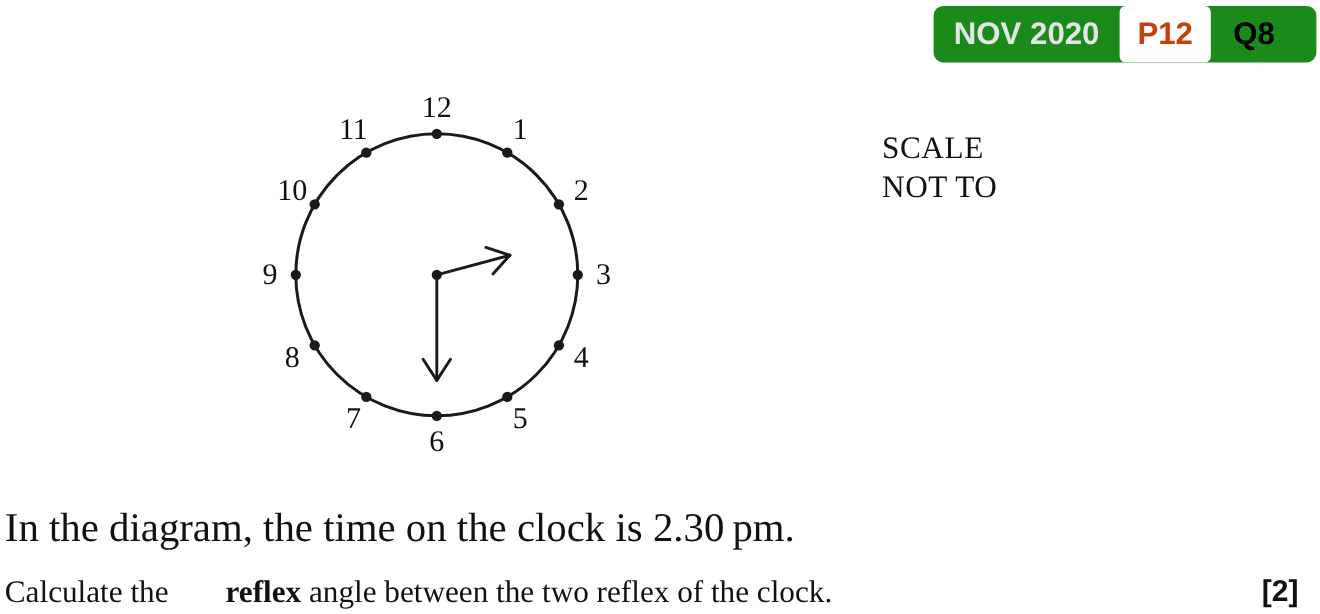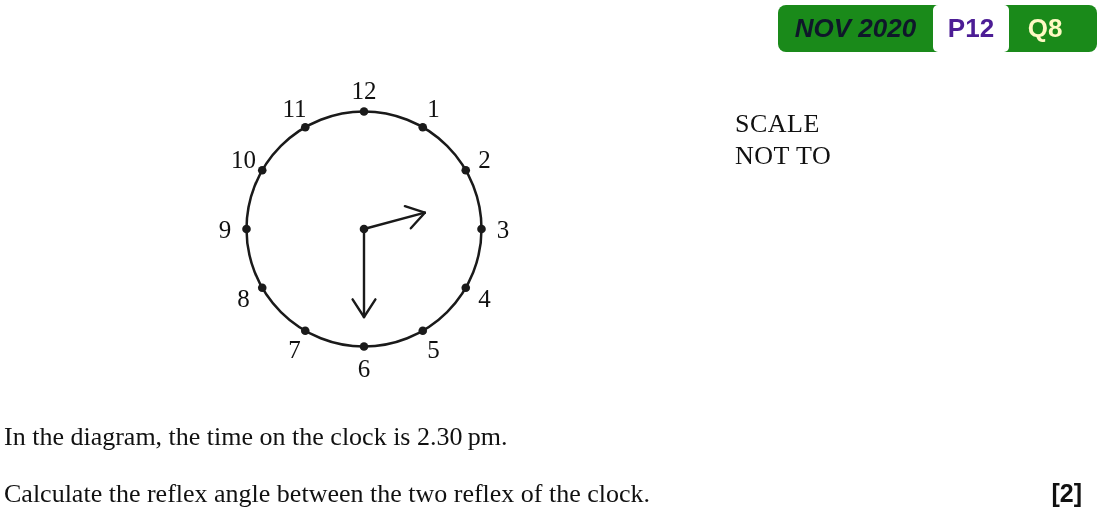--- a/index.html
+++ b/index.html
@@ -27,23 +27,23 @@
     font-family: "Liberation Sans", sans-serif;
     font-weight: bold;
     font-size: 26px;
   }
   .badge-cell {
     display: flex;
     align-items: center;
     justify-content: center;
     white-space: nowrap;
   }
-  .badge-cell.session { width: 155px; color: #0f172a; font-style: italic; }
-  .badge-cell.paper   { width: 76px;  background: #ffffff; color: #4c1d95; border-radius: 5px; }
-  .badge-cell.qnum    { width: 72px;  color: #fef9c3; }
+  .badge-cell.session { width: 155px; color: #e5e5e5; }
+  .badge-cell.paper   { width: 76px;  background: #ffffff; color: #c2410c; border-radius: 5px; }
+  .badge-cell.qnum    { width: 72px;  color: #000000; }
 
   
   .clock-svg {
     position: absolute;
     left: 200px;
     top: 70px;
   }
   .clock-svg text {
     font-family: "Liberation Serif", serif;
     font-size: 25px;
@@ -58,31 +58,31 @@
     font-size: 26px;
     line-height: 32px;
     letter-spacing: 0.5px;
   }
 
   
   .q-line1 {
     position: absolute;
     left: 4px;
     top: 422px;
-    font-size: 26px;
+    font-size: 34px;
     white-space: nowrap;
   }
   .q-line2 {
     position: absolute;
     left: 4px;
     top: 479px;
     font-size: 26px;
     white-space: nowrap;
   }
-  .q-line2 b { font-weight: normal; }
+  .q-line2 b { font-weight: bold; margin-left: 41px; }
   .marks {
     position: absolute;
     right: 18px;
     top: 479px;
     font-family: "Liberation Sans", sans-serif;
     font-weight: bold;
     font-size: 25px;
     color: #111111;
   }
 </style>

